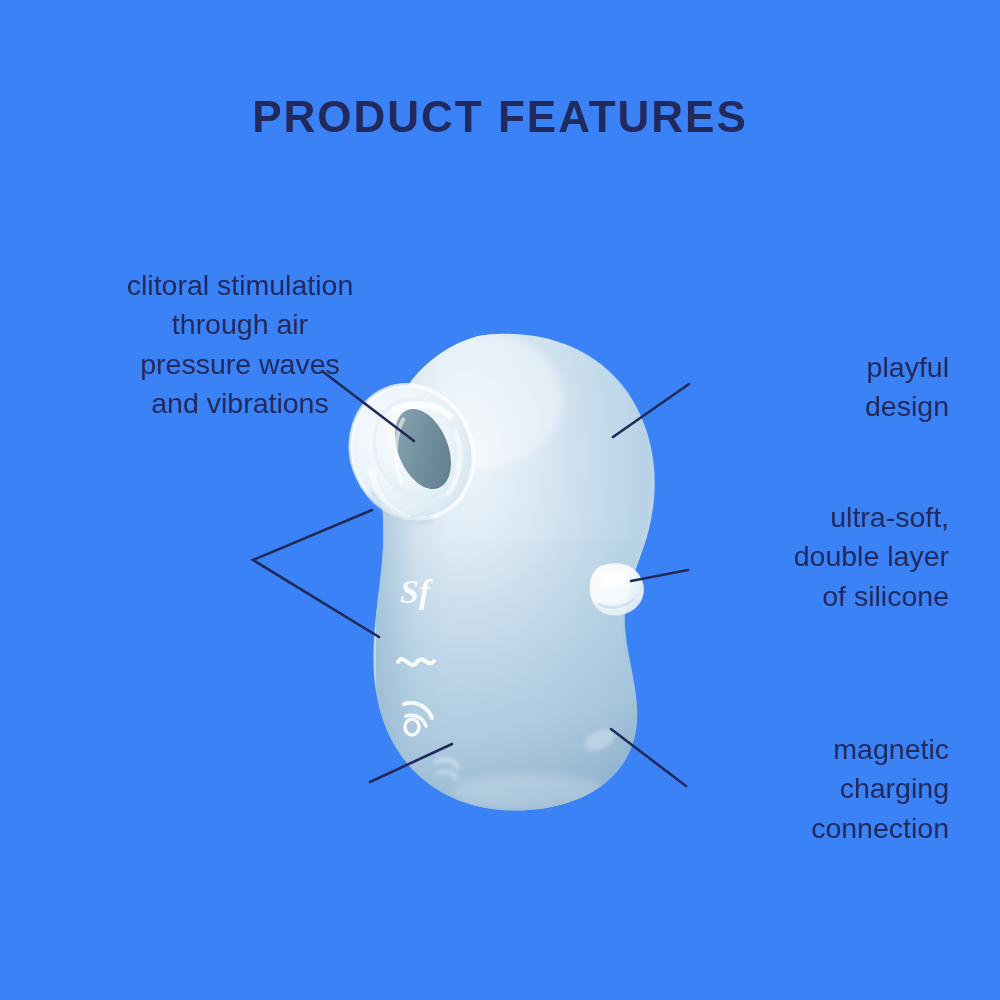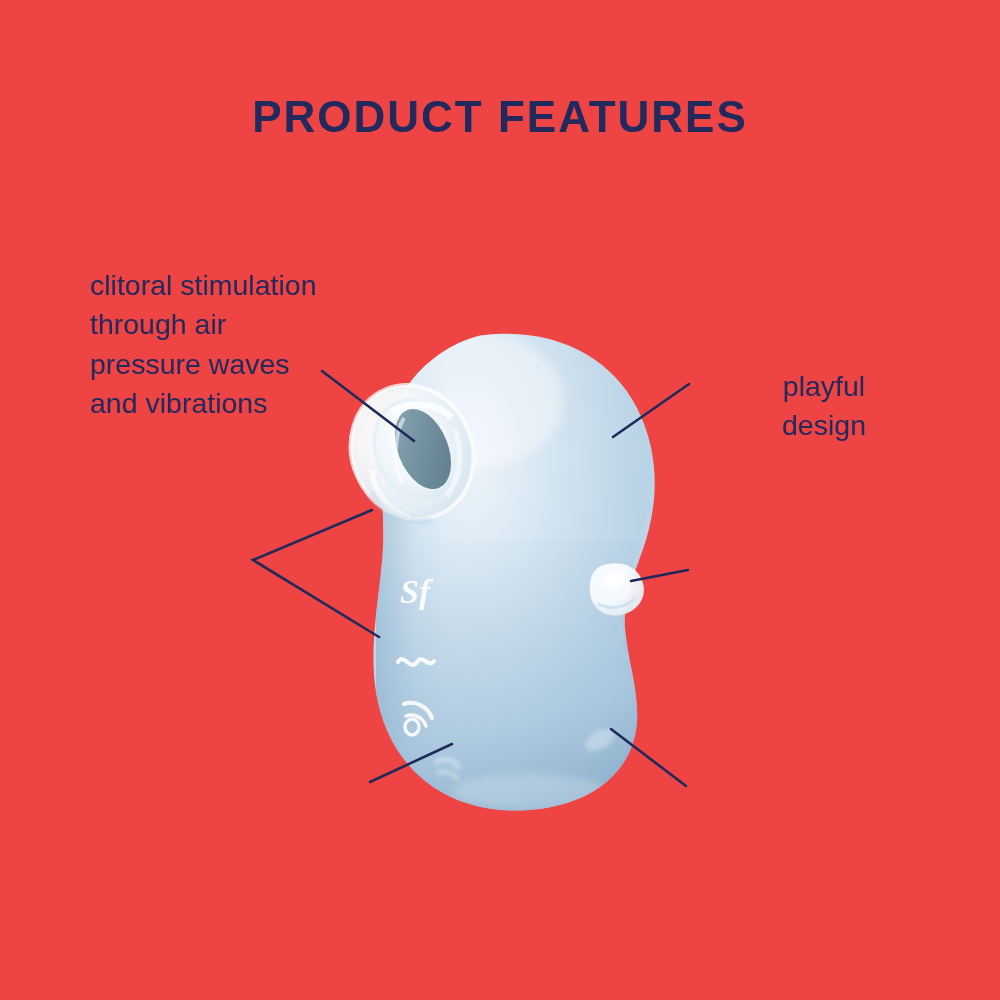--- a/index.html
+++ b/index.html
@@ -4,21 +4,21 @@
 <style>
   html, body {
     margin: 0;
     padding: 0;
     background: #ffffff;
   }
   #stage {
     position: relative;
     width: 1000px;
     height: 1000px;
-    background: #ef4444;
+    background: #3b82f6;
     overflow: hidden;
     font-family: "Liberation Sans", sans-serif;
   }
 
   
   #page-title {
     position: absolute;
     left: 0;
     top: 92px;
     width: 1000px;
@@ -33,22 +33,22 @@
   
   .callout {
     position: absolute;
     color: #22295c;
     font-size: 28.5px;
     line-height: 1.38;
     font-weight: 400;
     font-family: "Liberation Sans", sans-serif;
     white-space: pre-line;
   }
-  .callout.left  { text-align: left; }
-  .callout.right { text-align: center; margin-top: 19px; }
+  .callout.left  { text-align: center; }
+  .callout.right { text-align: right; }
 
   #label-clitoral   { left: 90px;  top: 266px; width: 300px; }
   #label-motors     { left: 90px;  top: 496px; width: 290px; }
   #label-settings   { left: 90px;  top: 690px; width: 330px; }
   #label-playful    { left: 699px; top: 348px; width: 250px; }
   #label-silicone   { left: 699px; top: 498px; width: 250px; }
   #label-magnetic   { left: 699px; top: 730px; width: 250px; }
 
   
   #connectors, #product {
@@ -247,15 +247,21 @@
   <div class="callout left" id="label-clitoral">clitoral stimulation
 through air
 pressure waves
 and vibrations</div>
 
 
 
   <div class="callout right" id="label-playful">playful
 design</div>
 
-
+  <div class="callout right" id="label-silicone">ultra-soft,
+double layer
+of silicone</div>
+
+  <div class="callout right" id="label-magnetic">magnetic
+charging
+connection</div>
 
 </div>
 
 </body></html>

